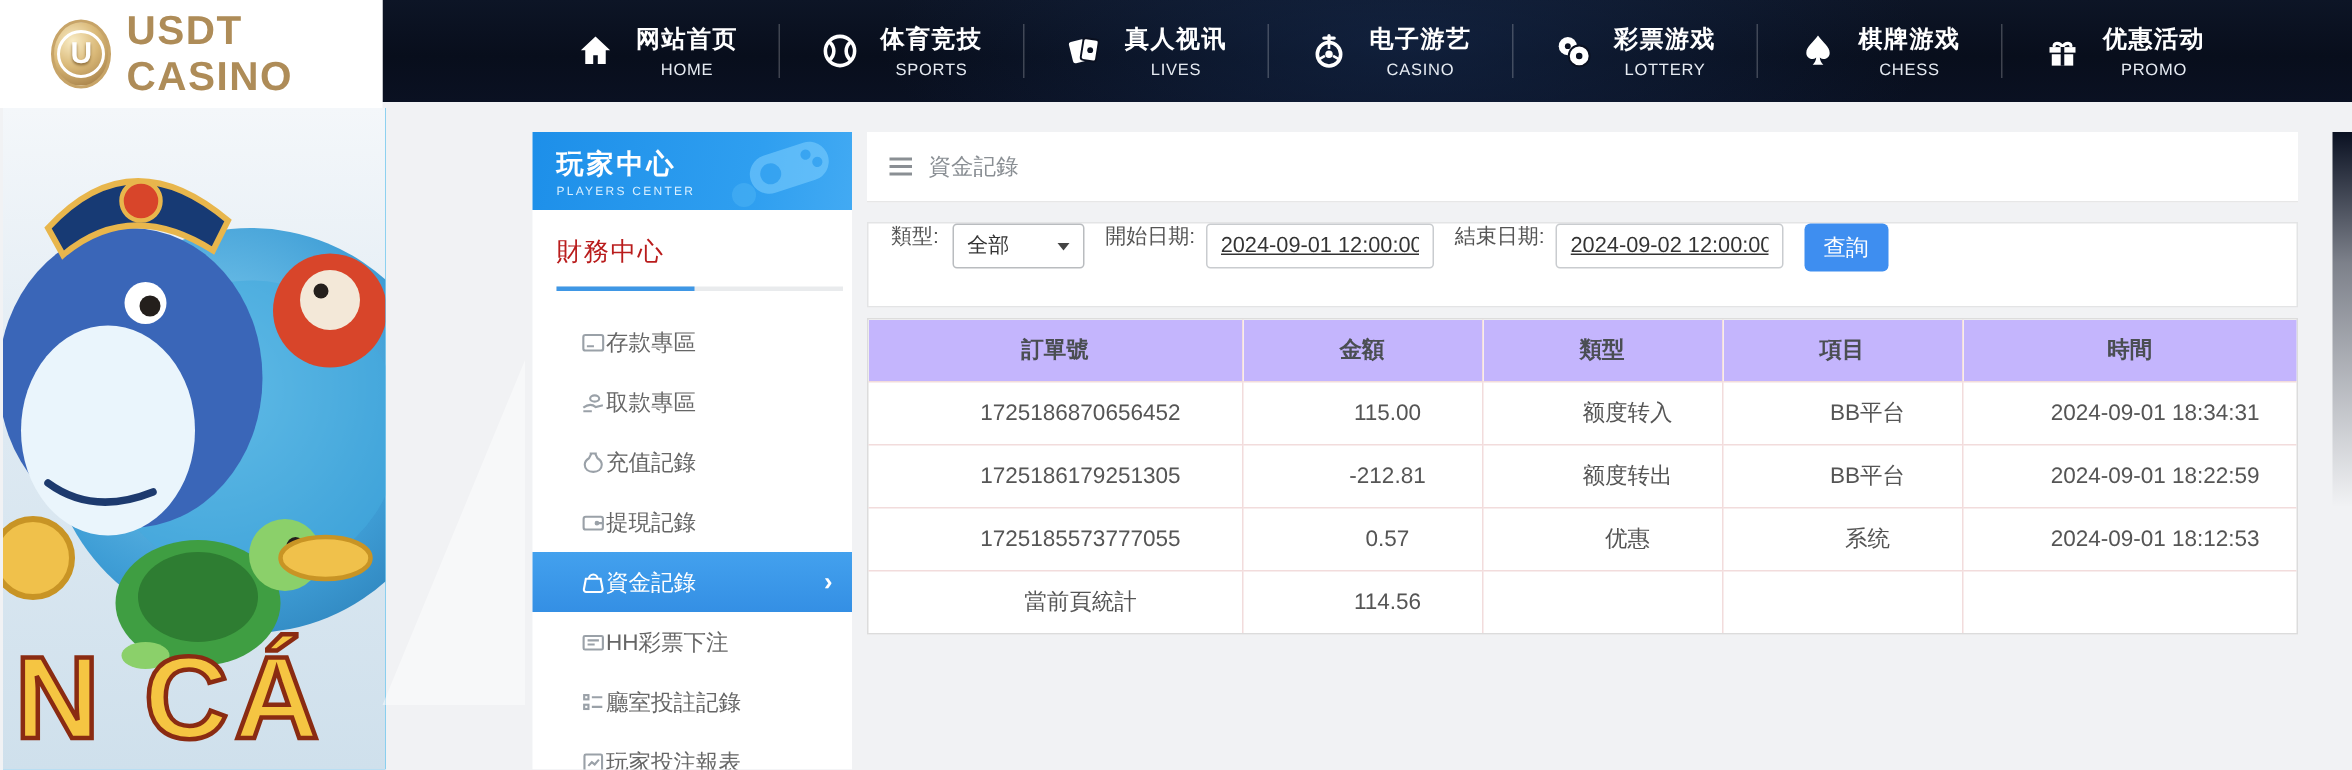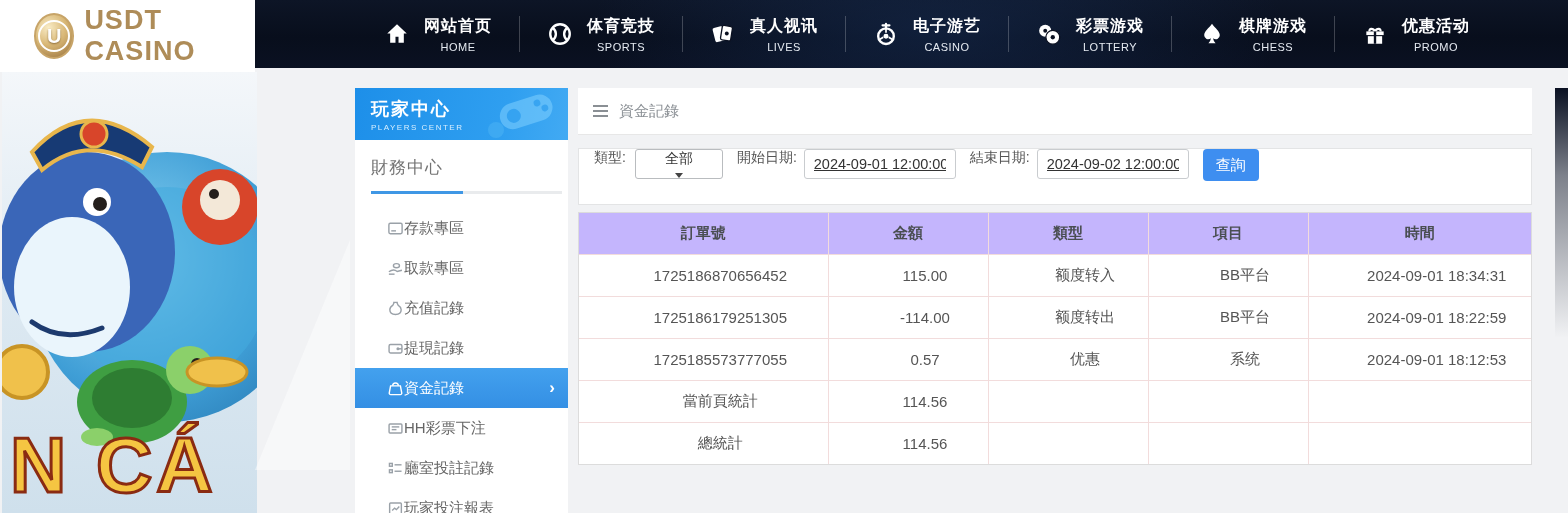--- a/index.html
+++ b/index.html
@@ -37,21 +37,21 @@
   .banner{position:absolute;left:2px;top:72px;width:255px;height:441px;overflow:hidden;background:#0ea5e9;}
   .wedge{position:absolute;left:255px;top:240px;width:0;height:0;z-index:1;
     border-left:95px solid transparent;border-bottom:230px solid rgba(255,255,255,.45);}
   
   .sidebar{position:absolute;left:355px;top:88px;width:213px;height:425px;background:#fff;z-index:2;}
   .sb-header{height:52px;background:linear-gradient(100deg,#1d8fe9 0%,#2f9ff0 70%,#42aaf3 100%);
     position:relative;color:#fff;padding:9px 0 0 16px;box-sizing:border-box;overflow:hidden;}
   .sb-title{font-size:18px;font-weight:bold;letter-spacing:2px;}
   .sb-sub{font-size:8px;letter-spacing:1.5px;color:#d8efff;margin-top:2px;}
   .sb-pad{position:absolute;right:6px;top:4px;opacity:.55;}
-  .fin-title{padding:16px 16px 12px;color:#737373;font-size:17px;letter-spacing:1px;}
+  .fin-title{padding:16px 16px 12px;color:#b91c1c;font-size:17px;letter-spacing:1px;}
   .fin-underline{height:3px;margin:0 6px 4px 16px;background:#e9ebed;position:relative;}
   .fin-underline::before{content:"";position:absolute;left:0;top:0;height:3px;width:48%;background:#3f97e5;}
   .menu{padding-top:10px;}
   .menu-item{height:40px;display:flex;align-items:center;padding-left:31px;
     color:#666;font-size:15px;cursor:pointer;position:relative;box-sizing:border-box;}
   .menu-item .mi-icon{width:18px;height:18px;color:#9aa1a8;display:flex;align-items:center;justify-content:center;}
   .menu-item.active{background:linear-gradient(180deg,#43a1ee,#348fe4);color:#fff;}
   .menu-item.active .mi-icon{color:#fff;}
   .menu-item .chev{display:none;}
   .menu-item.active .chev{display:block;position:absolute;right:13px;top:50%;transform:translateY(-50%);
@@ -60,21 +60,21 @@
   .main{position:absolute;left:578px;top:88px;width:954px;z-index:2;}
   .breadcrumb{background:#fff;height:47px;border-bottom:1px solid #e7e7e7;display:flex;align-items:center;
     gap:11px;padding-left:15px;color:#8a8f94;font-size:15px;box-sizing:border-box;}
   .ham{display:flex;flex-direction:column;gap:3px;}
   .ham span{display:block;width:15px;height:2px;background:#8a8f94;}
   .filter-panel{margin-top:13px;background:#fff;border:1px solid #e3e4e5;height:57px;
     display:flex;align-items:flex-start;padding:0 15px;box-sizing:border-box;}
   .f-label{color:#555;font-size:14px;white-space:nowrap;}
   .select-box{width:88px;height:30px;border:1px solid #b9bcbf;border-radius:3px;margin:0 14px 0 9px;
     display:flex;align-items:center;justify-content:space-between;padding:0 9px;box-sizing:border-box;
-    font-size:14px;color:#333;background:#fff;cursor:pointer;flex-direction:column;}
+    font-size:14px;color:#333;background:#fff;cursor:pointer;}
   .caret{width:0;height:0;border-left:4.5px solid transparent;border-right:4.5px solid transparent;border-top:5.5px solid #444;}
   .date-input{width:152px;height:30px;border:1px solid #c9cccf;border-radius:3px;margin:0 14px 0 7px;
     padding:0 9px;box-sizing:border-box;font-size:14.5px;color:#333;font-family:"Liberation Sans",sans-serif;outline:none;text-decoration:underline;}
   .search-btn{width:56px;height:32px;background:#3e8ef0;color:#fff;border:none;border-radius:4px;
     font-size:15px;cursor:pointer;font-family:"Liberation Sans",sans-serif;}
   .table-wrap{margin-top:7px;background:#fff;border:1px solid #dcdcdc;}
   table.records{width:100%;border-collapse:collapse;table-layout:fixed;}
   .records th,.records td{height:39px;text-align:center;font-size:15px;border:1px solid #f2dcdc;
     overflow:hidden;white-space:nowrap;}
   .records th{background:#c4b5fd;color:#4a4e52;font-weight:bold;}
@@ -383,43 +383,36 @@
       <tbody id="tbl-body">
           <tr>
             <td>1725186870656452</td>
             <td>115.00</td>
             <td>额度转入</td>
             <td>BB平台</td>
             <td>2024-09-01 18:34:31</td>
           </tr>
           <tr>
             <td>1725186179251305</td>
-            <td>-114.00</td>
+            <td>-212.81</td>
             <td>额度转出</td>
             <td>BB平台</td>
             <td>2024-09-01 18:22:59</td>
           </tr>
           <tr>
             <td>1725185573777055</td>
             <td>0.57</td>
             <td>优惠</td>
             <td>系统</td>
             <td>2024-09-01 18:12:53</td>
           </tr>
           <tr>
             <td>當前頁統計</td>
             <td>114.56</td>
             <td></td>
             <td></td>
             <td></td>
           </tr>
-          <tr>
-            <td>總統計</td>
-            <td>114.56</td>
-            <td></td>
-            <td></td>
-            <td></td>
-          </tr>
         </tbody>
     </table>
   </div>
 
 </div>
 
 </body></html>

